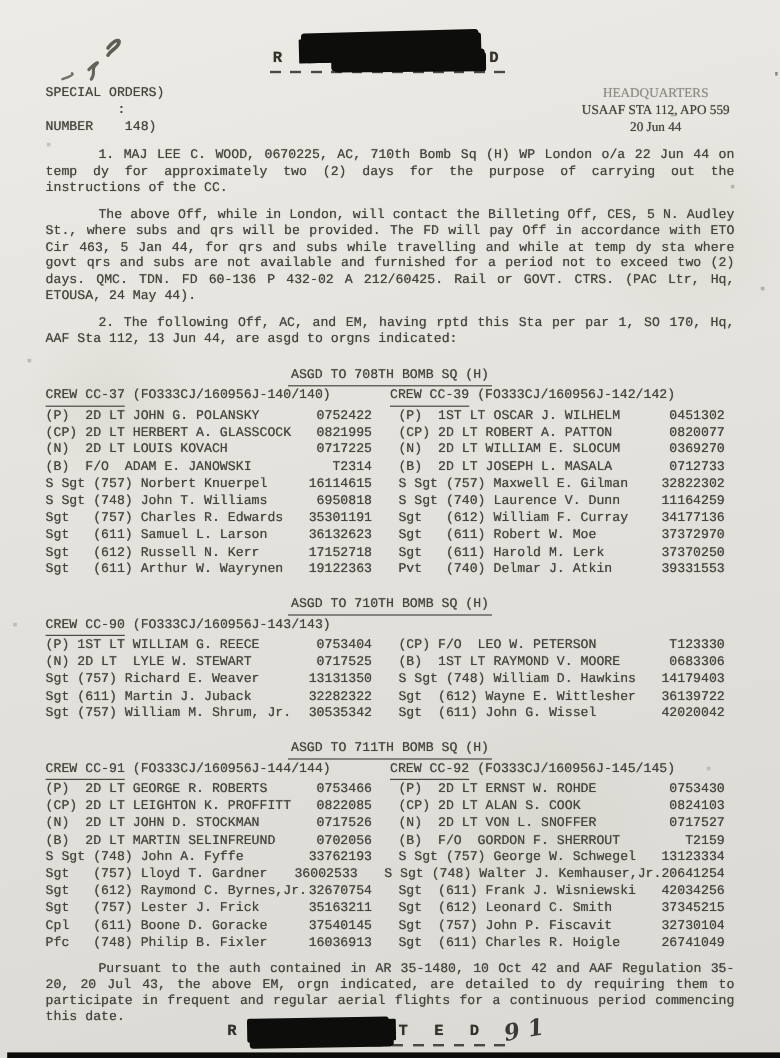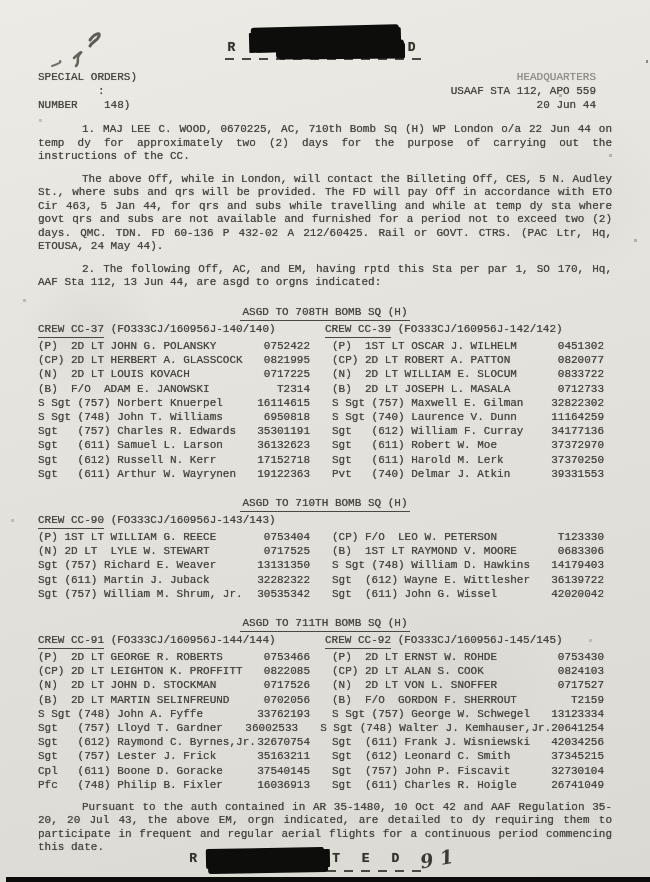--- a/index.html
+++ b/index.html
@@ -36,21 +36,21 @@
   .stamp-dashes{width:200px;height:2px;margin:3px auto 0;
     background:repeating-linear-gradient(90deg,#4a4843 0 9px,transparent 9px 17px);}
   .stamp-bottom{position:absolute;left:0;right:0;bottom:10px;text-align:center;}
   .page-num{display:inline-block;font-family:"DejaVu Serif",serif;font-style:italic;font-size:19px;
     transform:rotate(-10deg);margin-left:14px;color:#3b3a35;vertical-align:middle;text-shadow:none;}
   
   .squiggle{position:absolute;top:28px;left:46px;opacity:.8;}
   
   .hdr{display:flex;justify-content:space-between;margin-top:10px;}
   .hdr-left div{line-height:14px;}
-  .hdr-right{text-align:right;line-height:14px;margin-right:16px;}
+  .hdr-right{text-align:center;line-height:14px;margin-right:4px;font-family:Liberation Serif, serif;}
   .faint{opacity:.55;}
   .hdr-num{white-space:pre;}
   
   .para{margin:11px 0 0 0;text-indent:44px;text-align:justify;}
   .para.tight{margin-top:9px;}
   
   .sec{margin-top:10px;}
   .sec-title{text-align:center;margin-top:16px;}
   .sec-title span{display:inline-block;border-bottom:1px solid #4a4843;padding:0 2px 1px;}
   .crew-line{display:flex;gap:0;margin-top:2px;}
@@ -130,21 +130,21 @@
               <span class="mser">0820077</span>
             </div>
           </div>
           <div class="rrow">
             <div class="mcell">
               <span class="mdesc">(N)  2D LT LOUIS KOVACH</span>
               <span class="mser">0717225</span>
             </div>
             <div class="mcell">
               <span class="mdesc">(N)  2D LT WILLIAM E. SLOCUM</span>
-              <span class="mser">0833722</span>
+              <span class="mser">0369270</span>
             </div>
           </div>
           <div class="rrow">
             <div class="mcell">
               <span class="mdesc">(B)  F/O  ADAM E. JANOWSKI</span>
               <span class="mser">T2314</span>
             </div>
             <div class="mcell">
               <span class="mdesc">(B)  2D LT JOSEPH L. MASALA</span>
               <span class="mser">0712733</span>

